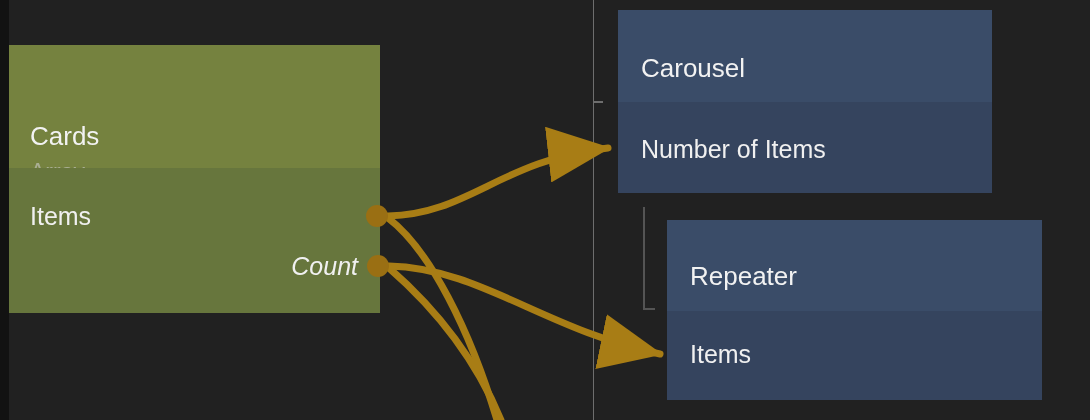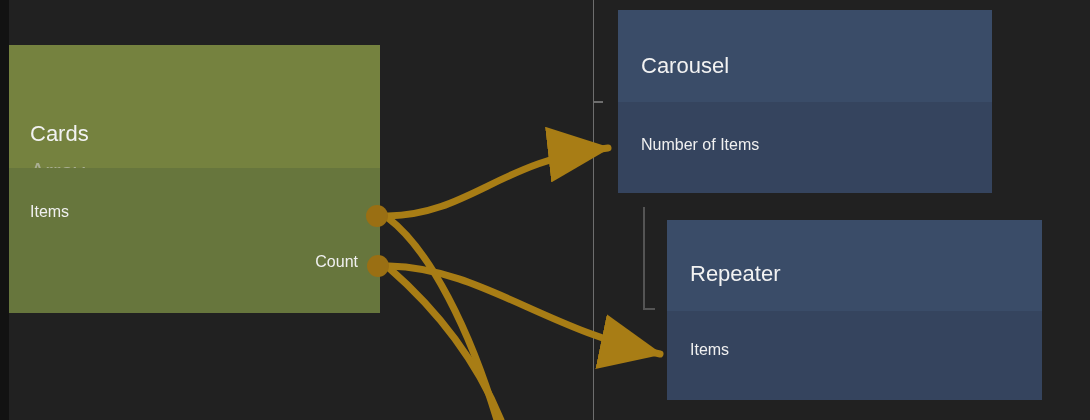--- a/index.html
+++ b/index.html
@@ -55,38 +55,39 @@
     overflow: hidden;
   }
   .node-body {
     box-sizing: border-box;
     width: 100%;
     position: relative;
     overflow: visible;
   }
   .node-title {
     color: #f2f2f2;
-    font-size: 22px;
+    font-size: 26px;
     line-height: 1;
     white-space: nowrap;
   }
   .node-subtitle {
     color: #a9ae93;
     font-size: 23px;
     line-height: 1;
     white-space: nowrap;
   }
   .port-label {
     position: absolute;
     color: #f0f0f0;
-    font-size: 16px;
+    font-size: 25px;
     line-height: 1;
     white-space: nowrap;
   }
   .port-label.right {
+    font-style: italic;
   }
 
   
   .node-green .node-header { background: #75823f; }
   .node-green .node-body   { background: #67763d; }
   
   .node-blue .node-header { background: #3a4c68; }
   .node-blue .node-body   { background: #35445e; }
 
   

